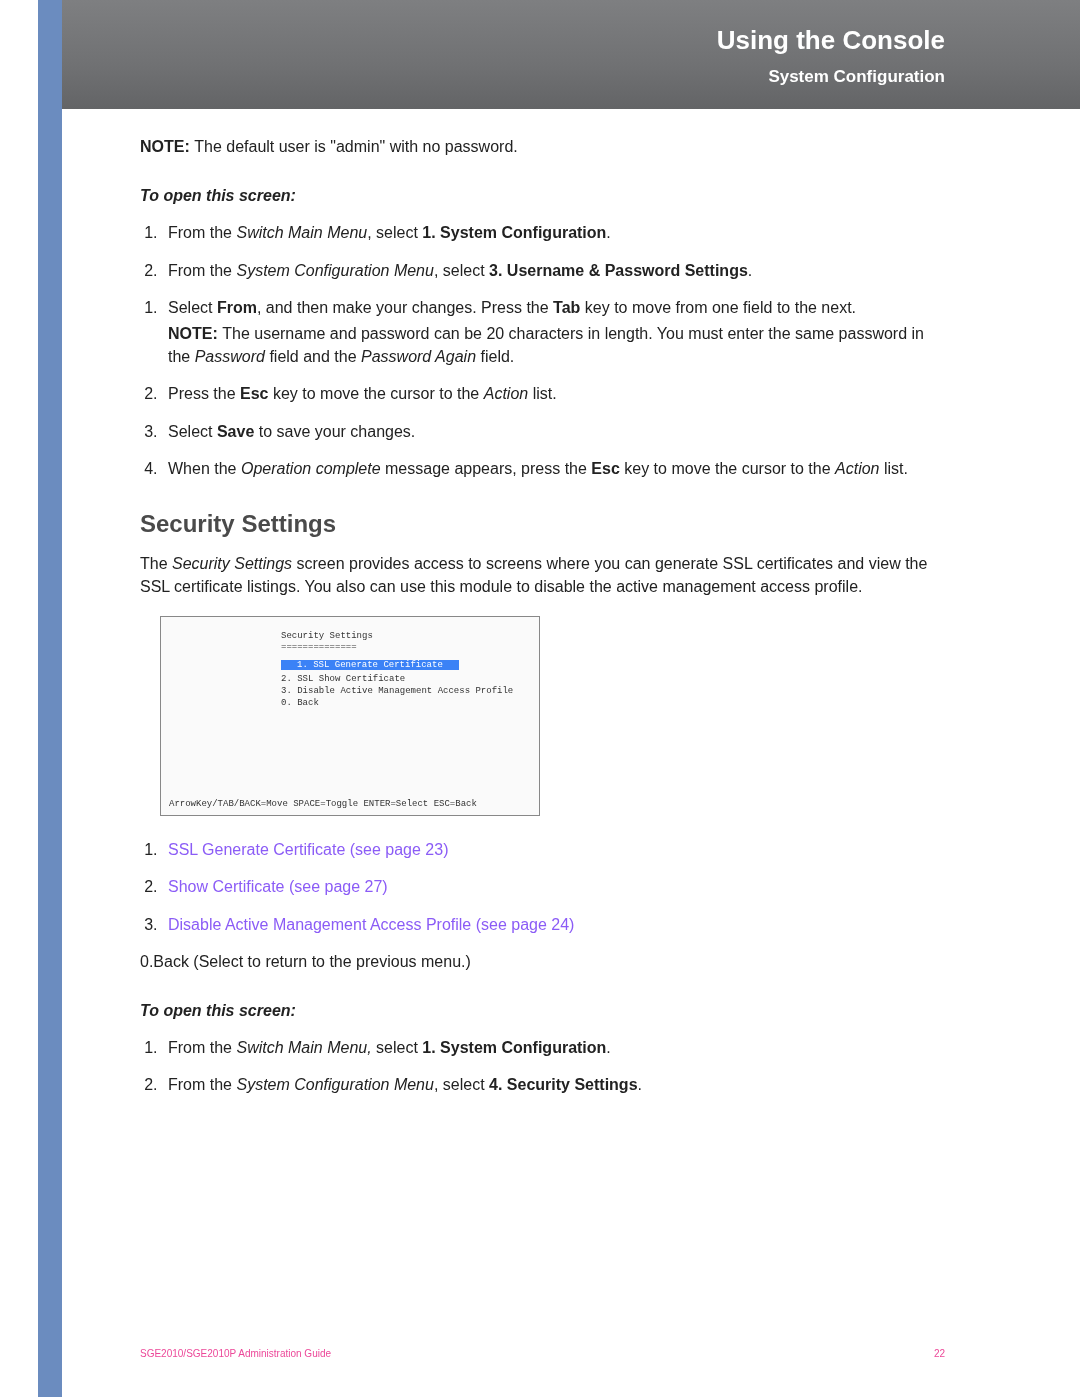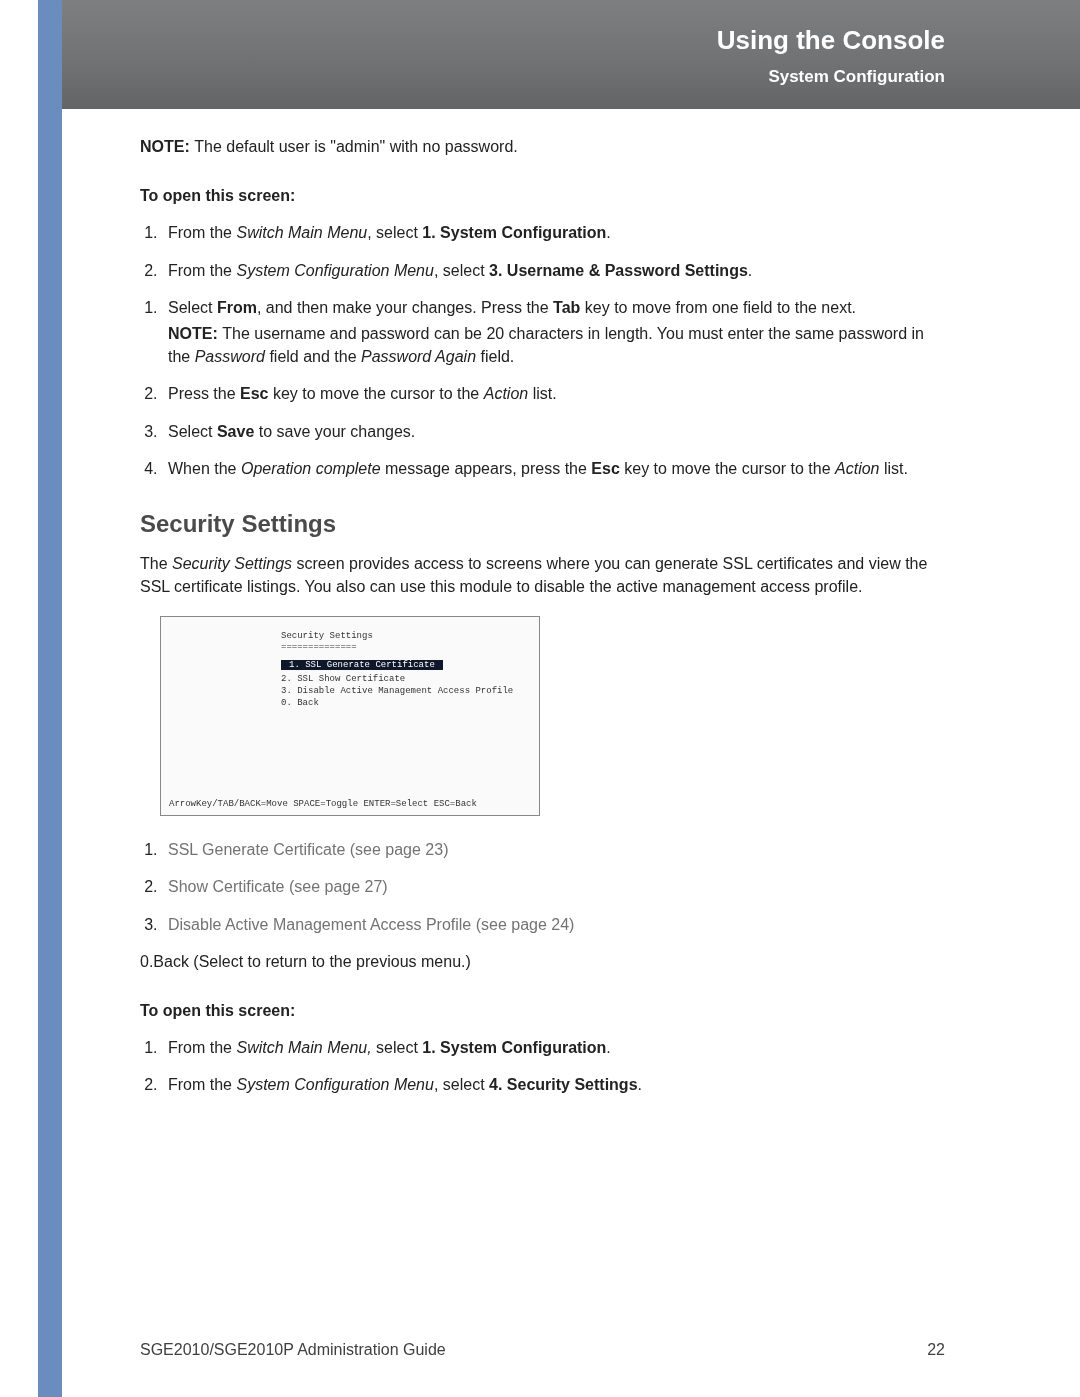--- a/index.html
+++ b/index.html
@@ -53,20 +53,21 @@
   }
   .content {
     position: absolute;
     left: 140px;
     right: 135px;
     top: 135px;
   }
   .content p { margin-bottom: 14px; line-height: 1.45; }
   .subhead {
     font-weight: bold;
+    font-style: italic;
     margin-top: 26px;
     margin-bottom: 12px;
     font-size: 16px;
   }
   ol.numbered {
     list-style: decimal;
     padding-left: 22px;
     margin-bottom: 8px;
   }
   ol.numbered > li {
@@ -91,38 +92,38 @@
     position: relative;
     font-family: "Courier New", monospace;
     font-size: 9px;
     color: #333;
   }
   .console-inner { padding: 14px 8px 0 120px; }
   .console-title { margin-bottom: 1px; }
   .console-rule { letter-spacing: 0; margin-bottom: 6px; }
   .console-item { margin: 2px 0; white-space: nowrap; }
   .console-item.sel { display:inline-block; }
-  .console-item.sel .hl { background:#0f172a; color:#fff; padding:0 8px; }
+  .console-item.sel .hl { background:#3b82f6; color:#fff; padding:0 16px; }
   .console-footer {
     position: absolute;
     bottom: 6px;
     left: 8px;
     font-size: 9px;
     letter-spacing: 0;
     white-space: nowrap;
   }
-  .link { color: #737373; }
+  .link { color: #8b5cf6; }
   .back-line { margin-top: 2px; margin-bottom: 18px; }
   .footer {
     position: absolute;
     left: 140px;
     right: 135px;
     bottom: 38px;
-    font-size: 16px;
-    color: #404040;
+    font-size: 10px;
+    color: #ec4899;
     display: flex;
     justify-content: space-between;
   }
   b, strong { font-weight: bold; }
   i, em { font-style: italic; }
 </style>
 </head>
 <body>
 
 <div class="page">

